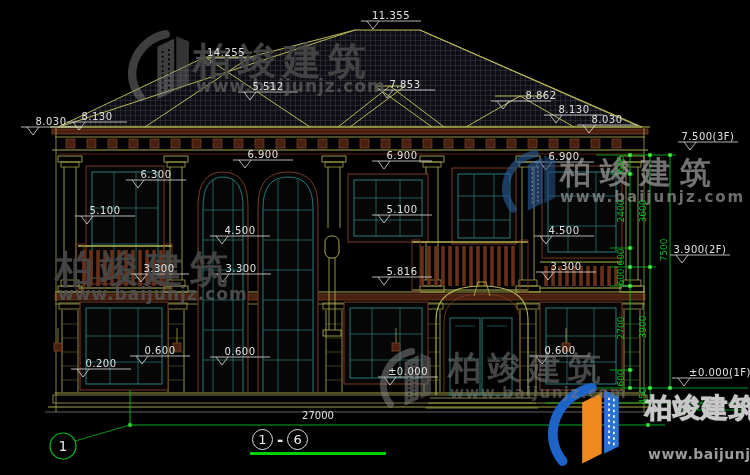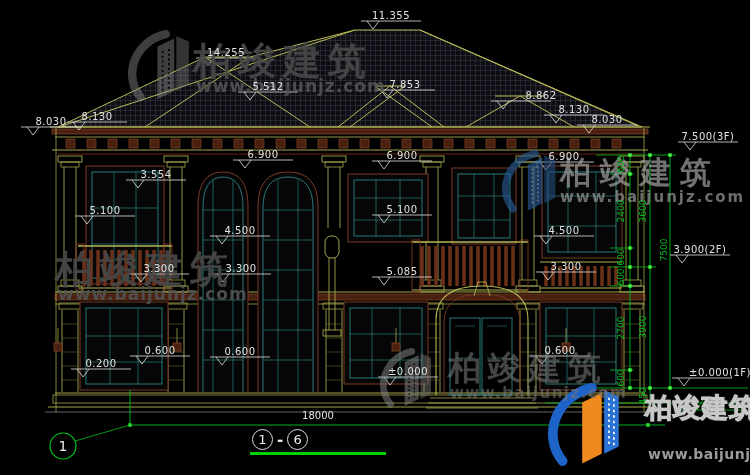--- a/index.html
+++ b/index.html
@@ -361,49 +361,49 @@
 
   <div class="wm wm-cn-mid" style="left:560px;top:152px">柏竣建筑</div>
   <div class="wm wm-url-mid" style="left:560px;top:188px">www.baijunjz.com</div>
 
   <div class="wm wm-cn-faint" style="left:448px;top:346px">柏竣建筑</div>
   <div class="wm wm-url-faint" style="left:450px;top:384px">www.baijunjz.com</div>
 
   <div class="wm wm-cn-big" style="left:645px;top:390px"><span>柏竣建筑</span></div>
   <div class="wm wm-url-big" style="left:648px;top:446px">www.baijunjz.com</div>
 
-  <div id="dim16000">18000</div>
+  <div id="dim16000">27000</div>
 
   <div id="titlebar">
     <span class="axnum">1</span>
     <span class="dash">-</span>
     <span class="axnum">6</span>
   </div>
   <div id="title-underline"></div>
 <div class="elev" style="left: 391px; top: 10px;">11.355</div>
     <div class="elev" style="left: 226px; top: 47px;">14.255</div>
     <div class="elev" style="left: 268px; top: 81px;">5.512</div>
     <div class="elev" style="left: 405px; top: 79px;">7.853</div>
     <div class="elev" style="left: 521px; top: 90px; margin-left: 20px;">8.862</div>
     <div class="elev" style="left: 51px; top: 116px;">8.030</div>
     <div class="elev" style="left: 97px; top: 111px;">8.130</div>
     <div class="elev" style="left: 574px; top: 104px;">8.130</div>
     <div class="elev" style="left: 607px; top: 114px;">8.030</div>
     <div class="elev" style="left: 263px; top: 149px;">6.900</div>
     <div class="elev" style="left: 402px; top: 150px;">6.900</div>
     <div class="elev" style="left: 564px; top: 151px;">6.900</div>
-    <div class="elev" style="left: 156px; top: 169px;">3.554</div>
+    <div class="elev" style="left: 156px; top: 169px;">6.300</div>
     <div class="elev" style="left: 105px; top: 205px;">5.100</div>
     <div class="elev" style="left: 402px; top: 204px;">5.100</div>
     <div class="elev" style="left: 240px; top: 225px;">4.500</div>
     <div class="elev" style="left: 564px; top: 225px;">4.500</div>
     <div class="elev" style="left: 159px; top: 263px;">3.300</div>
     <div class="elev" style="left: 241px; top: 263px;">3.300</div>
     <div class="elev" style="left: 566px; top: 261px;">3.300</div>
-    <div class="elev" style="left: 402px; top: 266px;">5.085</div>
+    <div class="elev" style="left: 402px; top: 266px;">5.816</div>
     <div class="elev" style="left: 160px; top: 345px;">0.600</div>
     <div class="elev" style="left: 101px; top: 358px; text-align: center;">0.200</div>
     <div class="elev" style="left: 240px; top: 346px;">0.600</div>
     <div class="elev" style="left: 560px; top: 345px;">0.600</div>
     <div class="elev" style="left: 408px; top: 366px;">±0.000</div>
     <div class="elev" style="left: 708px; top: 131px;">7.500(3F)</div>
     <div class="elev" style="left: 700px; top: 244px;">3.900(2F)</div>
     <div class="elev" style="left: 702px; top: 367px; padding-left: 36px;">±0.000(1F)</div>
     <div class="vdim" style="left: 621px; top: 164px;">600</div>
     <div class="vdim" style="left: 621px; top: 211px;">2400</div>

